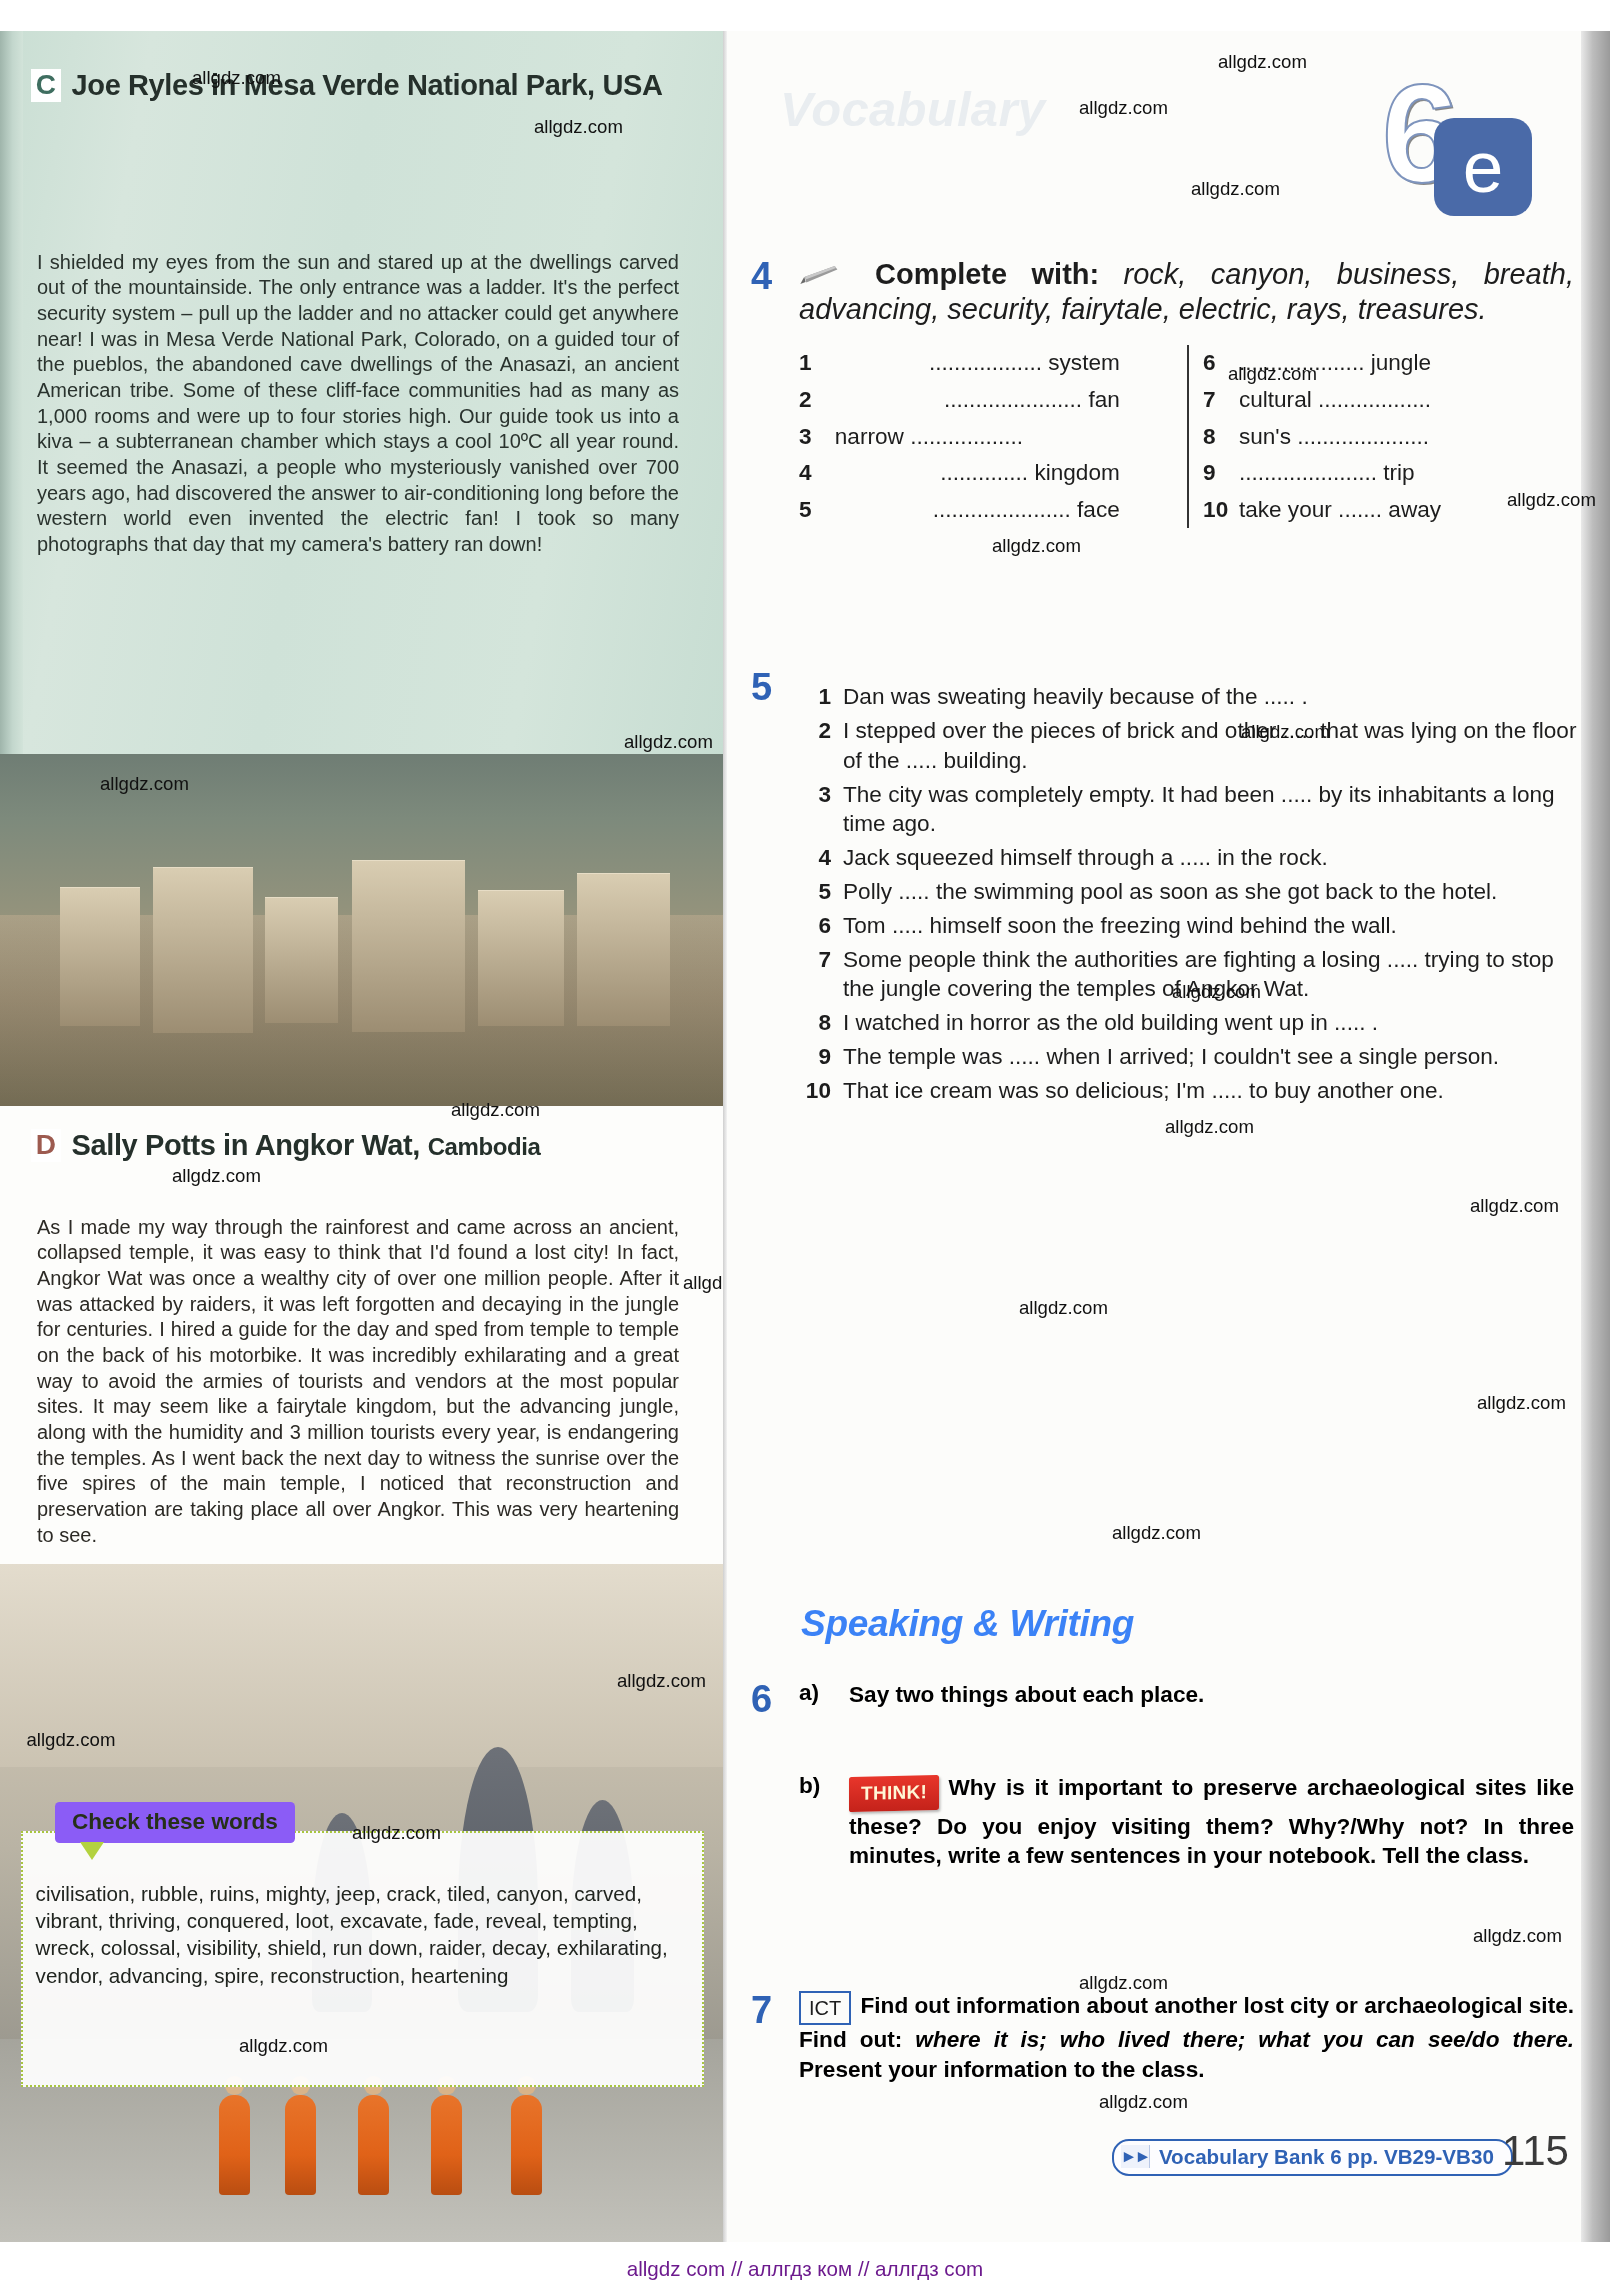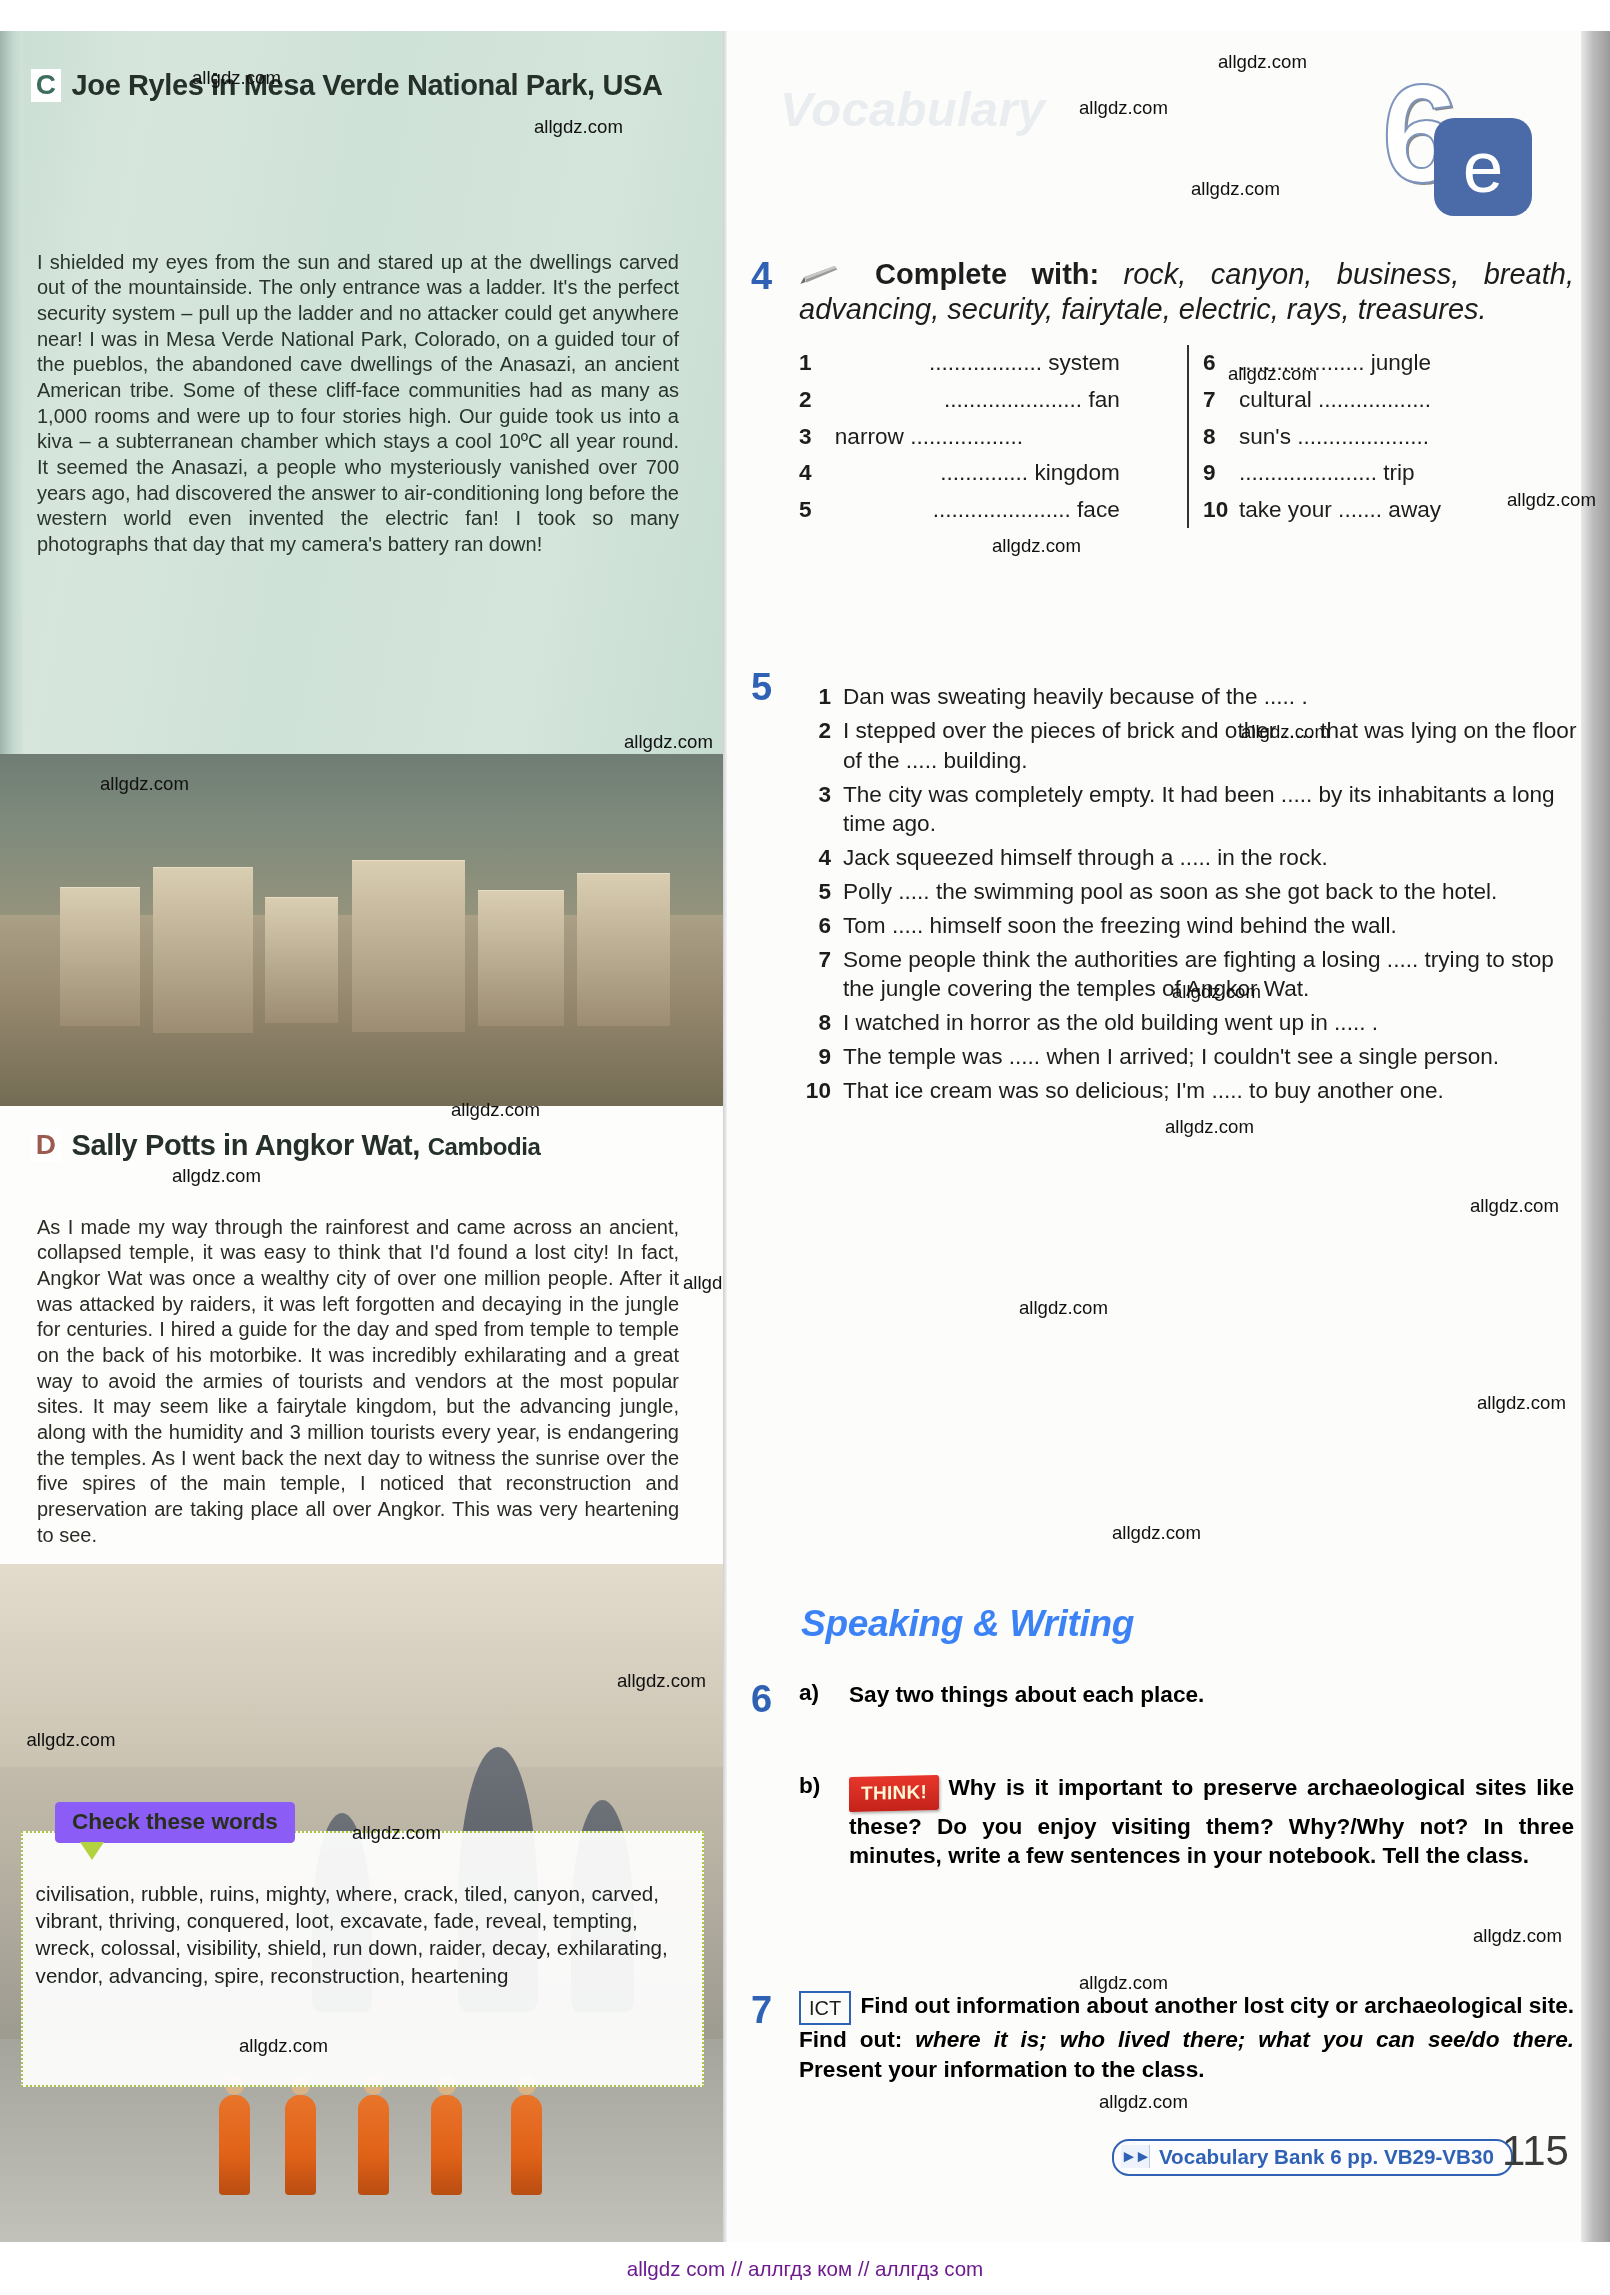--- a/index.html
+++ b/index.html
@@ -350,21 +350,21 @@
         <div class="monk" style="left:219px;"></div>
         <div class="monk" style="left:285px;"></div>
         <div class="monk" style="left:358px;"></div>
         <div class="monk" style="left:431px;"></div>
         <div class="monk" style="left:511px;"></div>
       </div>
 
       <div class="check-box">
         <div class="check-inner"></div>
         <div class="check-tab">Check these words</div>
-        <div class="check-words">civilisation, rubble, ruins, mighty, where, crack, tiled, canyon, carved, vibrant, thriving, conquered, loot, excavate, fade, reveal, tempting, wreck, colossal, visibility, shield, run down, raider, decay, exhilarating, vendor, advancing, spire, reconstruction, heartening</div>
+        <div class="check-words">civilisation, rubble, ruins, mighty, jeep, crack, tiled, canyon, carved, vibrant, thriving, conquered, loot, excavate, fade, reveal, tempting, wreck, colossal, visibility, shield, run down, raider, decay, exhilarating, vendor, advancing, spire, reconstruction, heartening</div>
       </div>
 
       <div class="wm" style="top:36px;  left:192px;">allgdz.com</div>
       <div class="wm" style="top:85px; left:534px;">allgdz.com</div>
       <div class="wm" style="top:700px;left:624px;">allgdz.com</div>
       <div class="wm" style="top:742px;left:100px;">allgdz.com</div>
       <div class="wm" style="top:1068px;left:451px;">allgdz.com</div>
       <div class="wm" style="top:1134px;left:172px;">allgdz.com</div>
       <div class="wm" style="top:1241px;left:683px;">allgdz.com</div>
       <div class="wm" style="top:1639px;left:617px;">allgdz.com</div>

